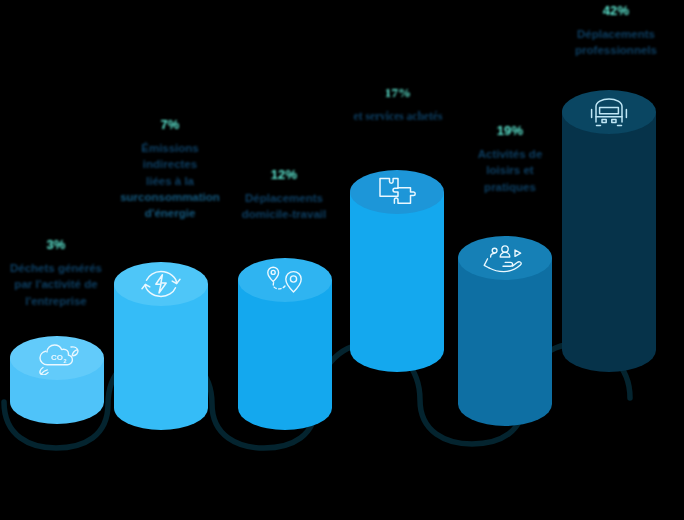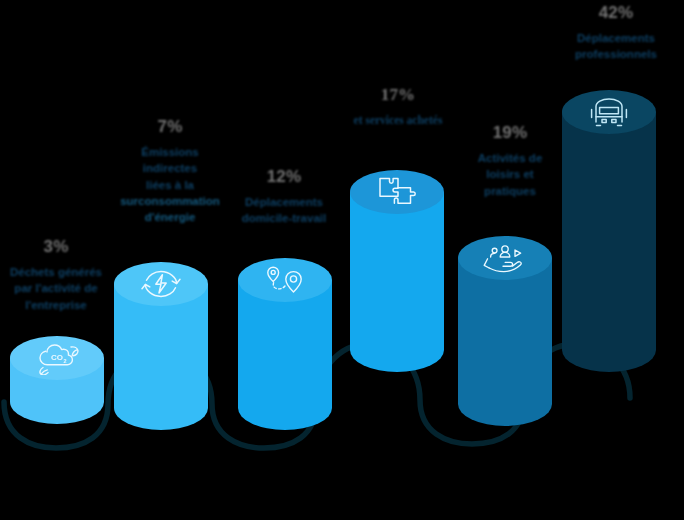--- a/index.html
+++ b/index.html
@@ -6,22 +6,22 @@
   #stage{
     position:relative;width:684px;height:520px;overflow:hidden;
     background:#000;
     font-family:"Liberation Sans","DejaVu Sans",sans-serif;
   }
   .col{position:absolute;}
 
   
   .label{position:absolute;text-align:center;pointer-events:none;}
   .pct{
-    font-weight:700;font-size:17px;letter-spacing:.2px;
-    color:#737373;
+    font-weight:700;font-size:13px;letter-spacing:.2px;
+    color:#5eead4;
     filter:blur(.9px);
     margin:0 0 9px 0;line-height:1;
   }
   .cap{
     font-weight:700;font-size:11.5px;line-height:1.42;
     color:#0d3f63;
     filter:blur(.85px);
     margin:3px;
   }
   .cap .muted{color:#14597f;}

